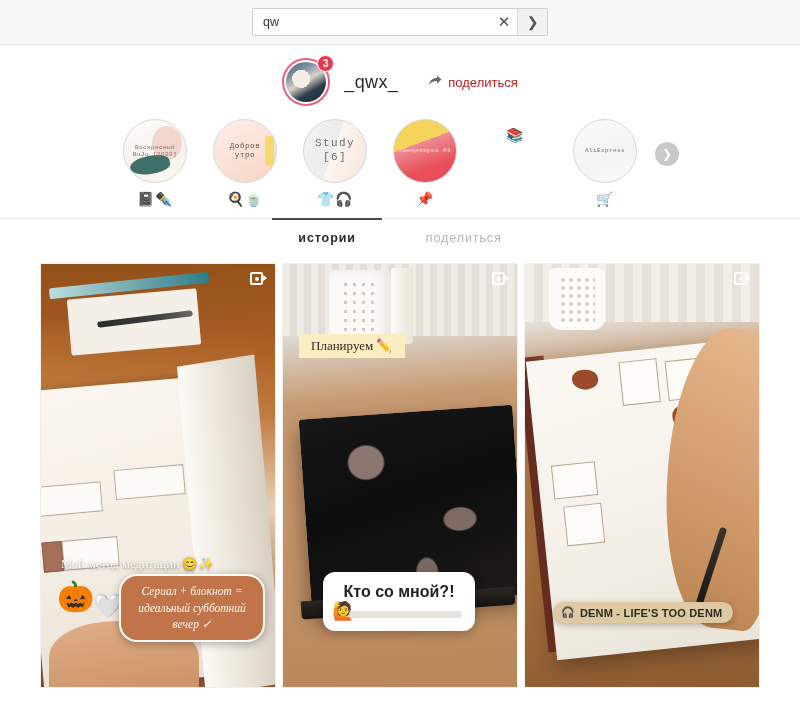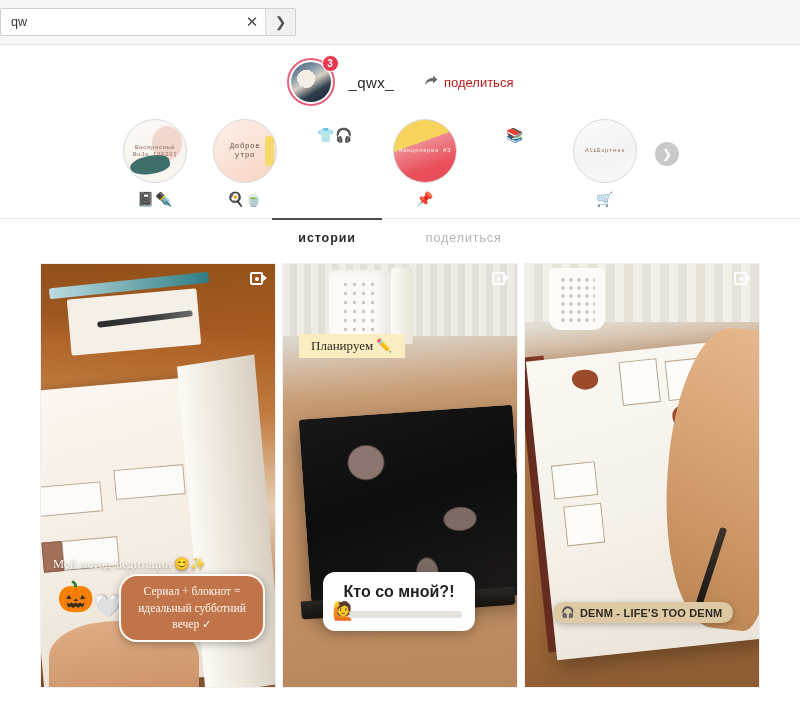--- a/index.html
+++ b/index.html
@@ -9,21 +9,21 @@
     background: #ffffff;
     font-family: "Liberation Sans", sans-serif;
     overflow: hidden;
   }
 
   
   .topbar {
     width: 800px; height: 45px;
     background: #f7f7f7;
     border-bottom: 1px solid #e4e4e4;
-    display: flex; align-items: center; 
+    display: flex; align-items: center; justify-content: center;
     position: relative;
   }
   .search-wrap {
     display: flex; align-items: stretch;
     width: 296px; height: 28px;
     border: 1px solid #cfcfcf;
     background: #ffffff;
     border-radius: 2px;
   }
   .search-field {
@@ -71,21 +71,21 @@
   }
   .avatar-badge {
     position: absolute; right: -4px; top: -3px;
     width: 17px; height: 17px; border-radius: 50%;
     background: #e8384f; color: #fff;
     font-size: 10px; font-weight: bold;
     display: flex; align-items: center; justify-content: center;
     border: 1.5px solid #fff;
   }
   .username {
-    font-size: 15px; color: #2b2b2b; letter-spacing: .4px;
+    font-size: 18px; color: #2b2b2b; letter-spacing: .4px;
   }
   .share-btn {
     display: flex; align-items: center; gap: 6px;
     font-size: 13px; color: #b91c1c; cursor: pointer;
     margin-left: 16px;
   }
 
   
   .highlights {
     display: flex; align-items: flex-start; justify-content: center;
@@ -327,20 +327,21 @@
     position: absolute; z-index: 5;
     background: #c1744a;
     border: 2px solid #fdfbf6;
     border-radius: 18px;
     color: #fdf8f1;
     font-family: "Liberation Serif", serif;
     font-size: 11.5px; line-height: 1.45;
     text-align: center;
     padding: 7px 11px;
     box-shadow: 0 2px 8px rgba(0,0,0,.3);
+    font-style: italic;
   }
   .pumpkin { position:absolute; z-index:4; font-size: 30px; line-height:1; }
   .ov-label {
     position:absolute; z-index:5;
     background:#fbedc2;
     font-family:"Liberation Serif", serif;
     font-size: 13px; color:#2f2a22;
     padding: 4px 12px;
     white-space: nowrap;
   }
@@ -419,20 +420,23 @@
   </div>
 
   <div class="hl">
     <div class="hl-circle cover-1">
       <div class="hl-label dark">Доброе утро</div>
     </div>
     <div class="hl-emoji">🍳🍵</div>
   </div>
 
   <div class="hl">
+    <div class="hl-circle cover-2">
+      <div class="hl-label big">Study [6]</div>
+    </div>
     <div class="hl-emoji">👕🎧</div>
   </div>
 
   <div class="hl">
     <div class="hl-circle cover-3">
       <div class="hl-label tiny white">Канцелярка #3</div>
     </div>
     <div class="hl-emoji">📌</div>
   </div>
 
@@ -469,21 +473,21 @@
     </div>
     <div class="pages"></div>
     <div class="hand"></div>
 
     <div class="vid-icon">
       <span class="body"></span>
         <span class="dot"></span>
         <span class="tri"></span>
     </div>
 
-    <div class="ov-text" style="left:12px; top:292px;">Мой метод медитации 😊✨</div>
+    <div class="ov-text" style="left:20px; top:292px;">Мой метод медитации 😊✨</div>
 
     <span class="pumpkin" style="left:16px; top:318px;">🎃</span>
     <span class="pumpkin" style="left:52px; top:330px; font-size:24px;">🤍</span>
 
     <div class="ov-chip" style="left:78px; top:310px; width:146px;">Сериал + блокнот = идеальный субботний вечер ✓</div>
   </div>
 
   <div class="card c2">
     <div class="curtain"></div>
     <div class="vase"></div>

